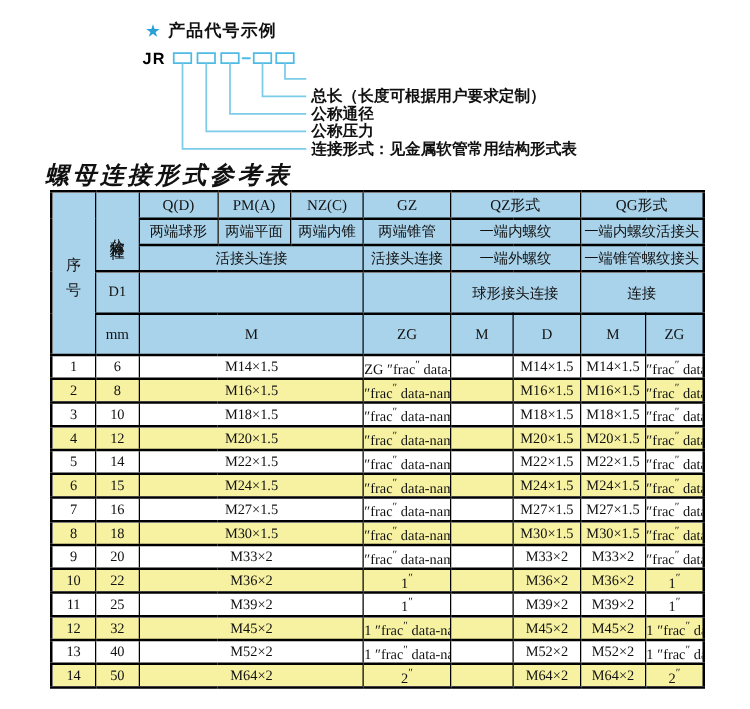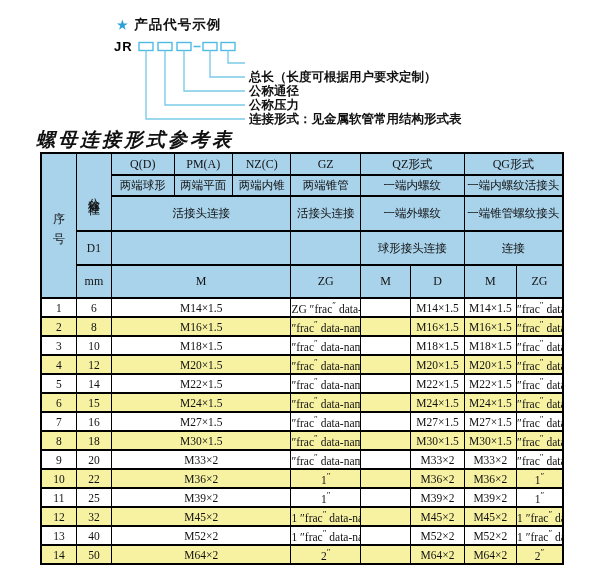--- a/index.html
+++ b/index.html
@@ -8,41 +8,41 @@
     --line-color:#7ccbe8;
     --box-outline:#4fbbe4;
     --star-color:#2aa0d8;
     --border-color:#000000;
   }
   *{margin:0;padding:0;box-sizing:border-box;}
   body{background:#ffffff;font-family:"Liberation Serif","DejaVu Serif",serif;color:#111;}
   .page{position:relative;width:600px;height:567px;background:#ffffff;overflow:hidden;}
 
   
-  .diagram-title{position:absolute;left:117px;top:16px;font-family:Liberation Serif, serif;font-weight:bold;font-size:13.5px;letter-spacing:1px;white-space:nowrap;}
+  .diagram-title{position:absolute;left:117px;top:16px;font-family:Liberation Sans, sans-serif;font-weight:bold;font-size:13.5px;letter-spacing:1px;white-space:nowrap;}
   .diagram-title .star{color:var(--star-color);font-size:12px;margin-right:2px;letter-spacing:0;}
   .code-prefix{position:absolute;left:114px;top:39px;font-family:"Liberation Sans","DejaVu Sans",sans-serif;font-weight:bold;font-size:13px;color:#000000;letter-spacing:1px;}
   .diagram-svg{position:absolute;left:0;top:0;width:600px;height:130px;}
   .dlabel{position:absolute;left:249px;font-family:"Liberation Sans","DejaVu Sans",sans-serif;font-weight:bold;font-size:12.5px;line-height:13px;white-space:nowrap;}
 
   
   .table-title{position:absolute;left:36px;top:127px;font-family:"DejaVu Serif","Liberation Serif",serif;font-style:italic;font-weight:bold;font-size:19px;letter-spacing:3px;white-space:nowrap;}
 
   
   table.ref{position:absolute;left:40px;top:152px;width:524px;border-collapse:collapse;table-layout:fixed;border:2px solid var(--border-color);}
   table.ref th,table.ref td{
     border:1px solid var(--border-color);
     border-top-width:2px;border-bottom-width:2px;
     text-align:center;vertical-align:middle;
     font-weight:normal;padding:0;overflow:hidden;white-space:nowrap;
   }
   thead th{background:var(--header-bg);font-size:11.5px;}
   thead tr.r1 th{height:22px;font-size:12px;}
   thead tr.r2 th{height:21px;}
-  thead tr.r3 th{height:35px;}
+  thead tr.r3 th{height:21px;}
   thead tr.r4 th{height:34px;}
   thead tr.r5 th{height:33px;font-size:12px;}
   .v-head{writing-mode:vertical-lr;text-orientation:upright;margin:0 auto;font-size:12px;line-height:1;display:inline-block;}
   .v-seq{letter-spacing:22px;}
   .v-dn{letter-spacing:2px;}
   tbody td{height:19px;font-size:11.5px;background:#ffffff;}
   tbody tr.alt td{background:var(--row-alt);} 
   tbody tr:not(.alt) td{background:#ffffff;}
   .inch{font-size:9px;vertical-align:5px;letter-spacing:0;}
 </style>

